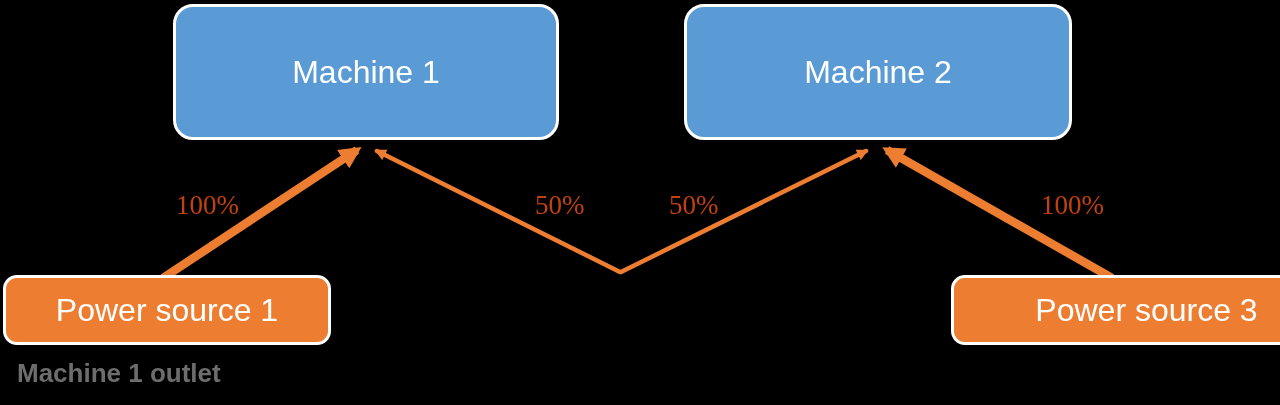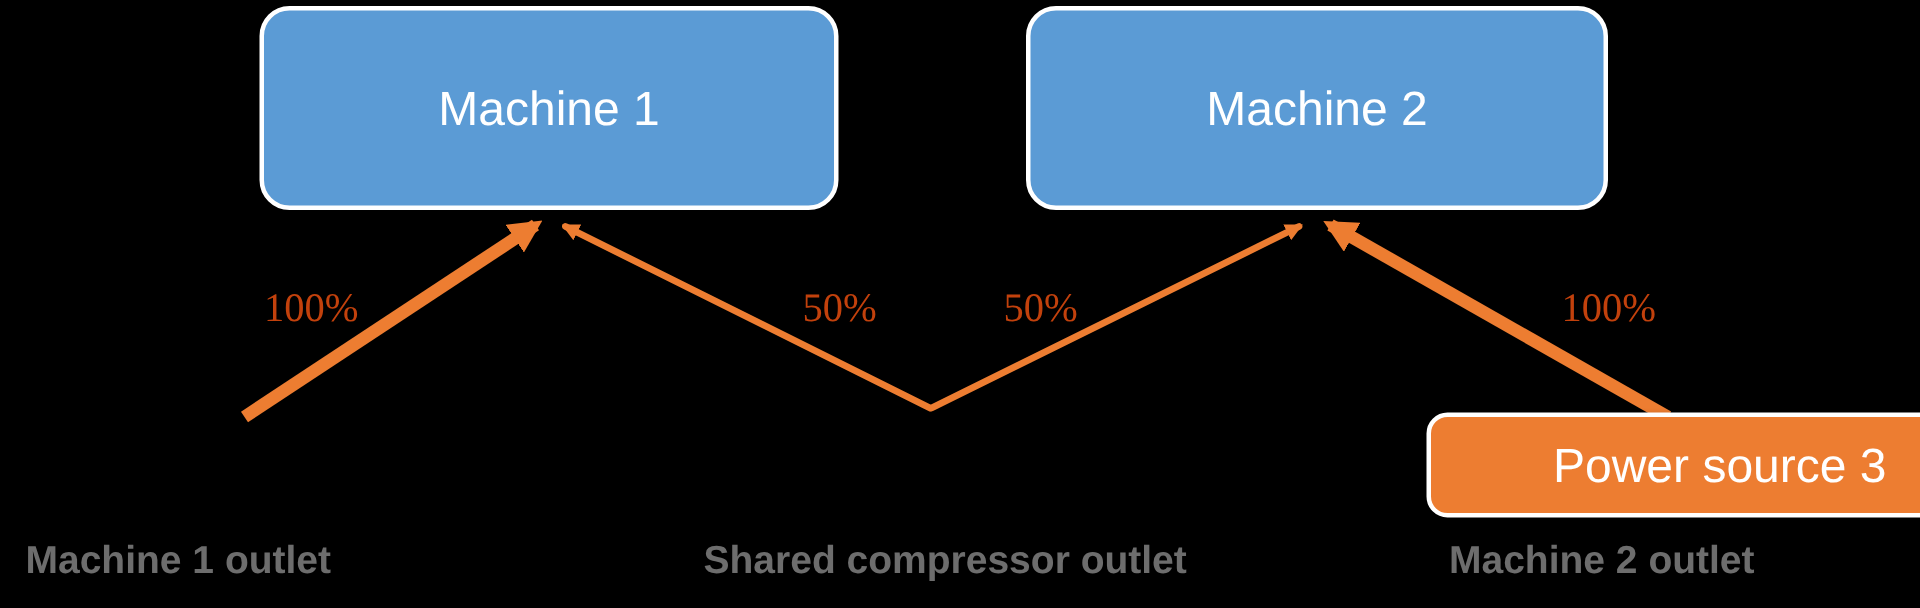--- a/index.html
+++ b/index.html
@@ -90,26 +90,27 @@
     <line x1="1112" y1="278" x2="887" y2="150" stroke="#ED7D31" stroke-width="8.5" marker-end="url(#ah)"></line>
   </svg>
 
   <div id="machine-1" class="node machine-node">
     <span>Machine 1</span>
   </div>
   <div id="machine-2" class="node machine-node">
     <span>Machine 2</span>
   </div>
 
+  <div id="source-1" class="node source-node">
+    <span>Power source 1</span>
+  </div>
   <div id="source-3" class="node source-node">
     <span>Power source 3</span>
   </div>
 
   <span id="edge-label-0" class="edge-label">100%</span>
   <span id="edge-label-1" class="edge-label">50%</span>
   <span id="edge-label-2" class="edge-label">50%</span>
   <span id="edge-label-3" class="edge-label">100%</span>
 
   <span id="caption-1" class="caption">Machine 1 outlet</span>
-  <span id="caption-2" class="caption">Shared compressor outlet</span>
-  <span id="caption-3" class="caption">Machine 2 outlet</span>
 
 </div>
 
 </body></html>

